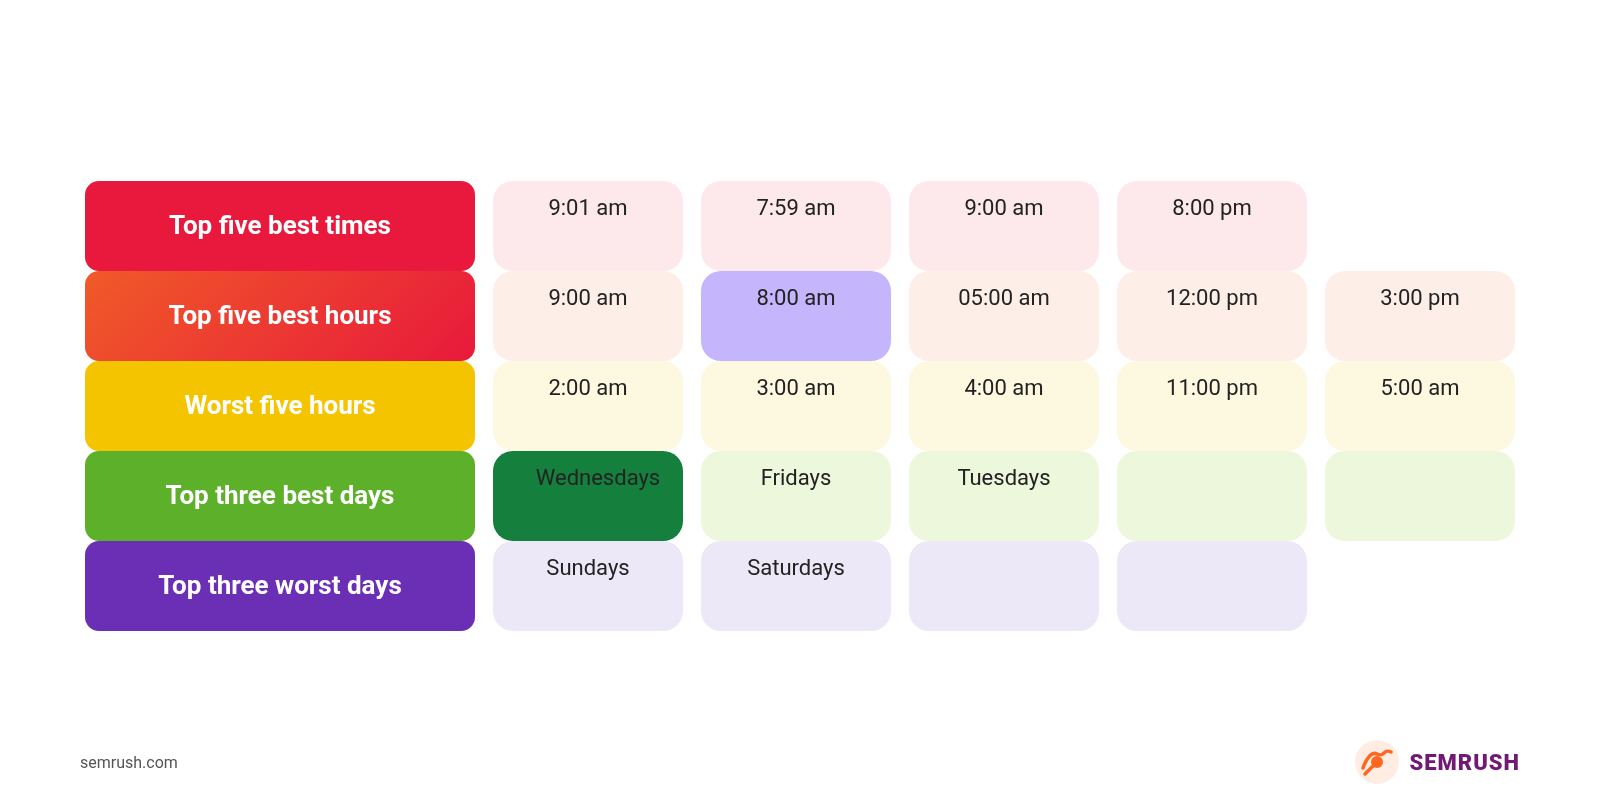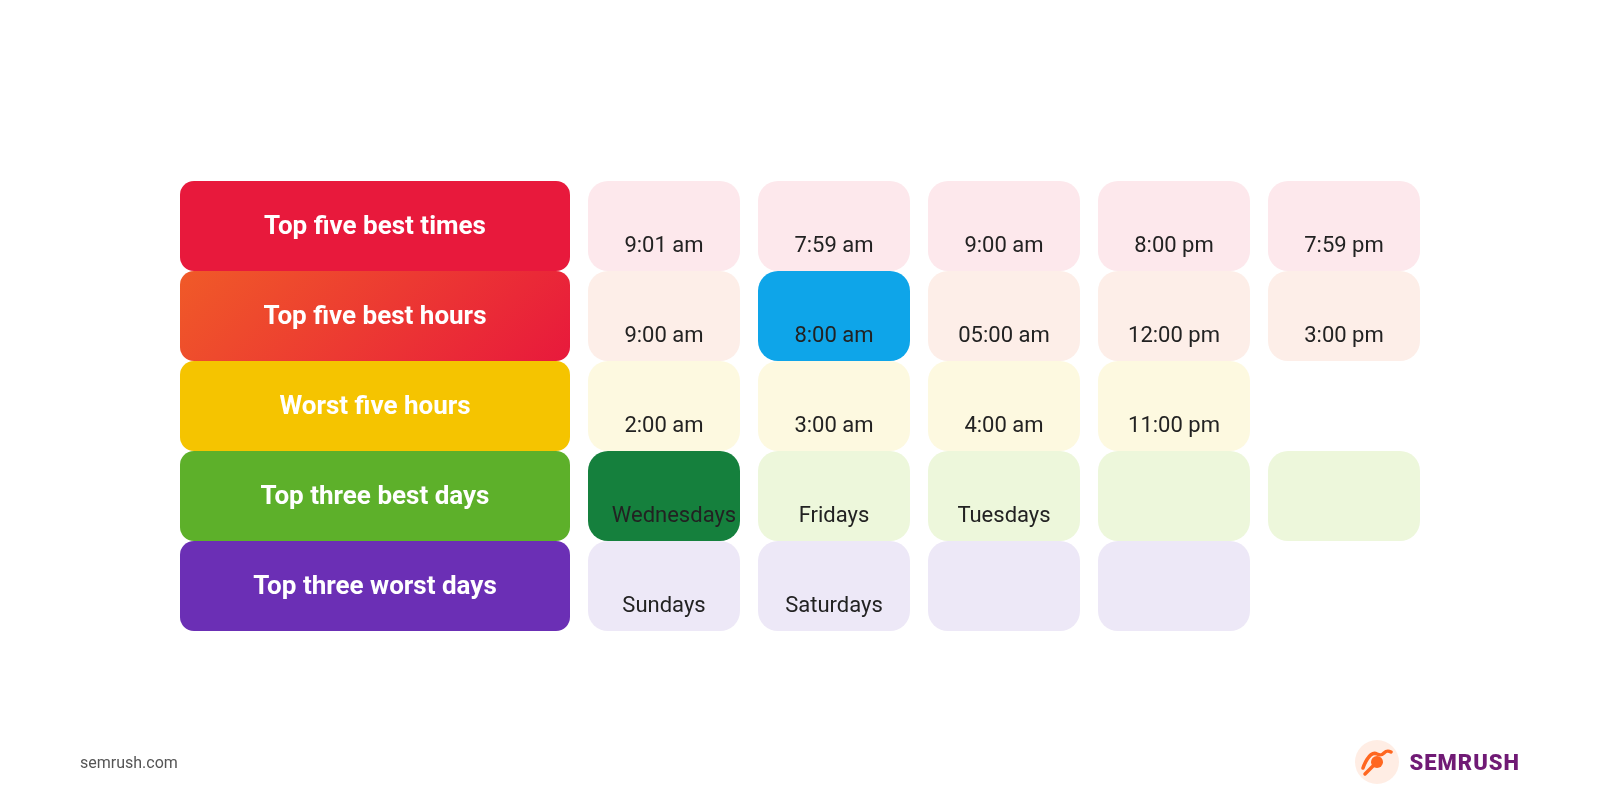--- a/index.html
+++ b/index.html
@@ -40,25 +40,25 @@
 
     .label-cell span {
       font-size: 26px;
       font-weight: 700;
       color: #ffffff;
       text-align: center;
       line-height: 1.3;
     }
 
     .data-cell {
-      width: 152px;
+      width: 190px;
       min-height: 90px;
       border-radius: 20px;
       display: flex;
-      align-items: flex-end;
+      align-items: flex-start;
       justify-content: center;
       padding: 14px;
     }
 
     .data-cell span {
       font-size: 22px;
       font-weight: 400;
       color: #222222;
       text-align: center;
     }
@@ -127,32 +127,29 @@
       </div>
       <div class="data-cell" style="background-color: rgb(253, 232, 236);">
         <span>7:59 am</span>
       </div>
       <div class="data-cell" style="background-color: rgb(253, 232, 236);">
         <span>9:00 am</span>
       </div>
       <div class="data-cell" style="background-color: rgb(253, 232, 236);">
         <span>8:00 pm</span>
       </div>
-      <div class="data-cell" style="background-color: rgb(253, 232, 236);">
-        <span>7:59 pm</span>
-      </div>
     </div>
     <div class="row row-2">
       <div class="label-cell">
         <span>Top five best hours</span>
       </div>
       <div class="data-cell" style="background-color: rgb(253, 238, 232);">
         <span>9:00 am</span>
       </div>
-      <div class="data-cell" style="background-color: #0ea5e9;">
+      <div class="data-cell" style="background-color: #c4b5fd;">
         <span>8:00 am</span>
       </div>
       <div class="data-cell" style="background-color: rgb(253, 238, 232);">
         <span>05:00 am</span>
       </div>
       <div class="data-cell" style="background-color: rgb(253, 238, 232);">
         <span>12:00 pm</span>
       </div>
       <div class="data-cell" style="background-color: rgb(253, 238, 232);">
         <span>3:00 pm</span>
@@ -166,20 +163,23 @@
         <span>2:00 am</span>
       </div>
       <div class="data-cell" style="background-color: rgb(253, 249, 224);">
         <span>3:00 am</span>
       </div>
       <div class="data-cell" style="background-color: rgb(253, 249, 224);">
         <span>4:00 am</span>
       </div>
       <div class="data-cell" style="background-color: rgb(253, 249, 224);">
         <span>11:00 pm</span>
+      </div>
+      <div class="data-cell" style="background-color: rgb(253, 249, 224);">
+        <span>5:00 am</span>
       </div>
     </div>
     <div class="row row-4">
       <div class="label-cell">
         <span>Top three best days</span>
       </div>
       <div class="data-cell" style="background-color: #15803d; padding-left: 34px;">
         <span>Wednesdays</span>
       </div>
       <div class="data-cell" style="background-color: rgb(237, 247, 219);">

